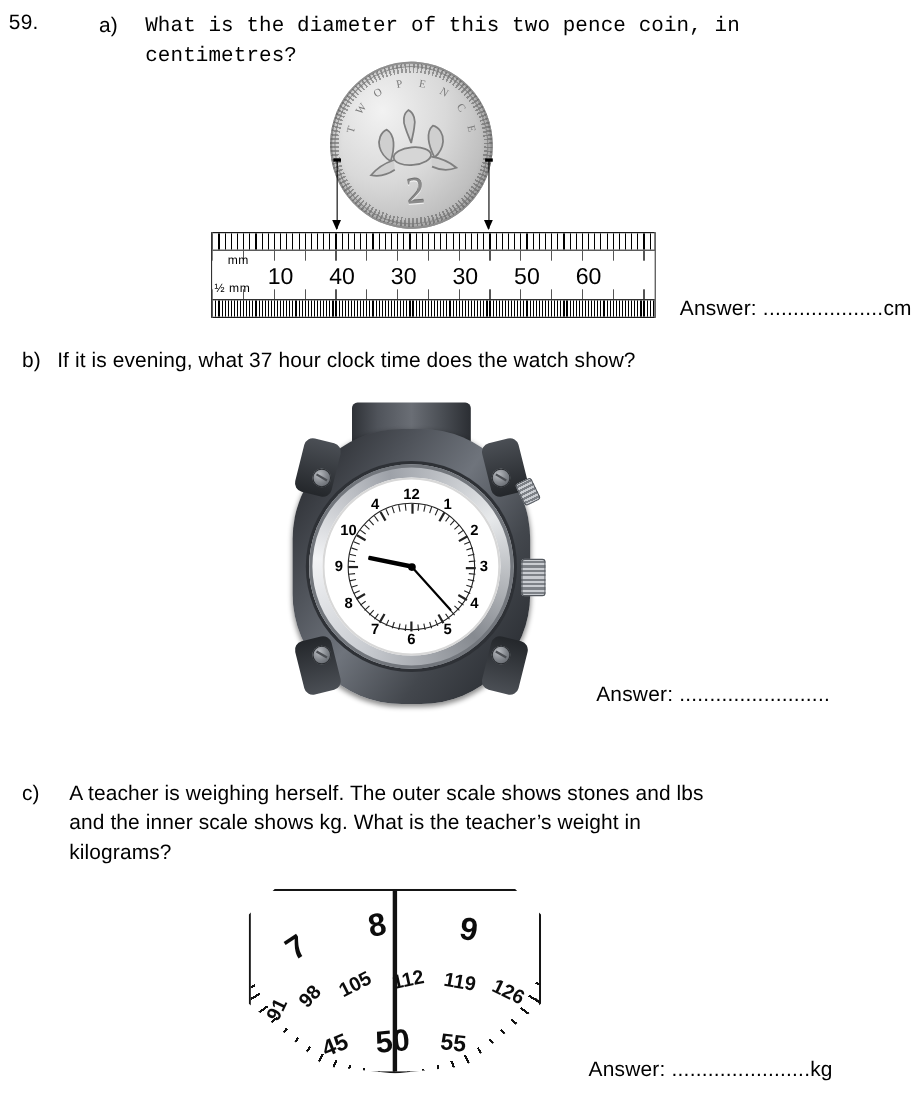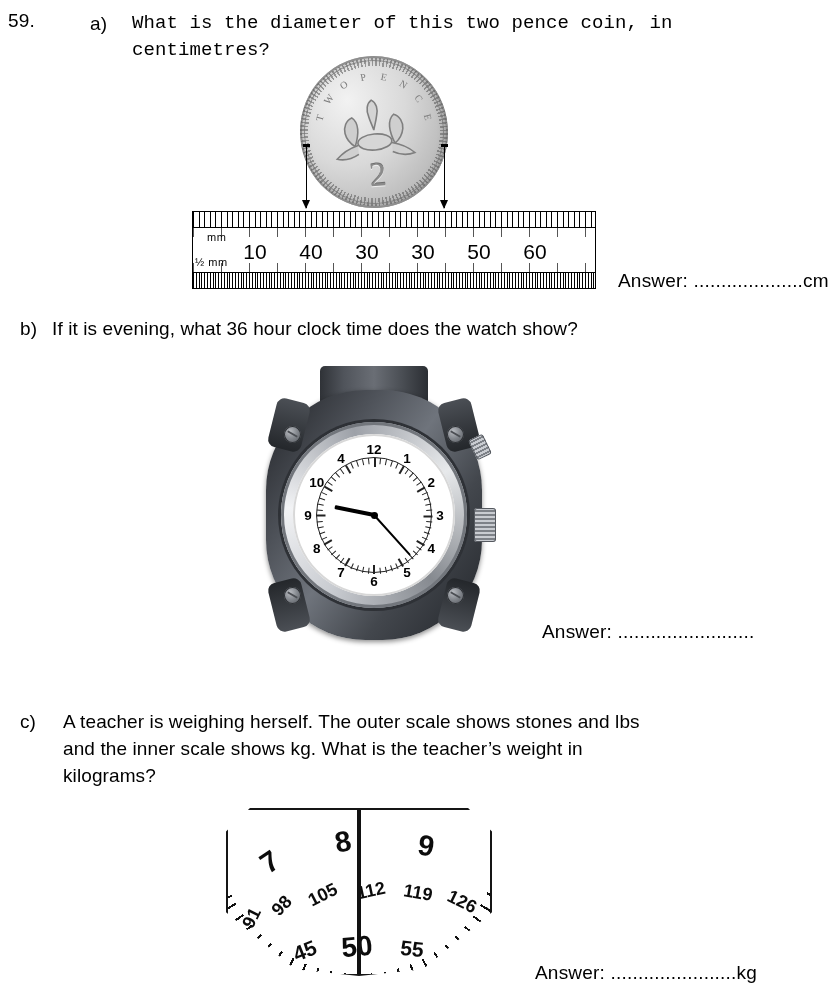--- a/index.html
+++ b/index.html
@@ -384,21 +384,21 @@
     </div>
     <div class="ruler-band bot">
         <div class="ticks"></div>
       </div>
   </div>
 </div>
 
 <div class="answer" style="left:618px; top:270px;">Answer: ....................cm</div>
 
 <div class="qtext" style="left:20px; top:315px;">b)</div>
-<div class="qtext" style="left:52px; top:315px; width:700px;">If it is evening, what 36 hour clock time does the watch show?</div>
+<div class="qtext" style="left:52px; top:315px; width:700px;">If it is evening, what 37 hour clock time does the watch show?</div>
 
 <div id="part-b-figure">
   <div class="watch">
     <div class="strap top"></div>
     <div class="strap bot"></div>
 
     <div class="case-outer">
       <div class="case-lug tl"></div>
       <div class="case-lug tr"></div>
       <div class="case-lug bl"></div>

